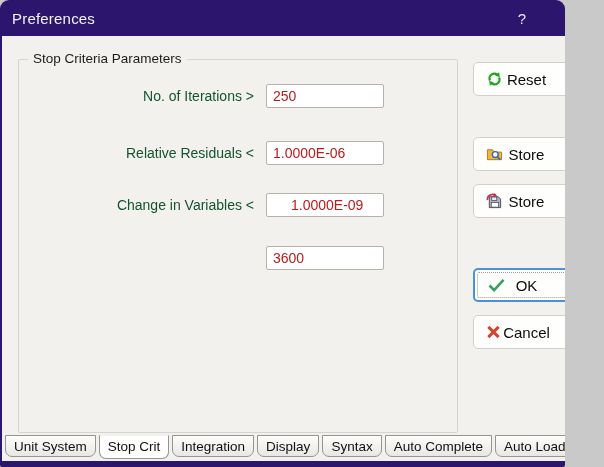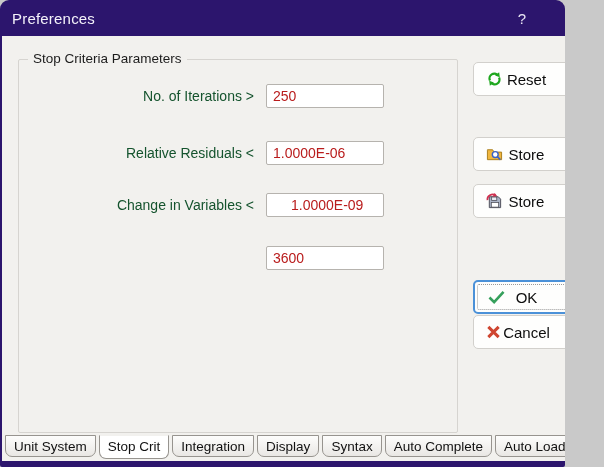--- a/index.html
+++ b/index.html
@@ -127,21 +127,21 @@
           <path d="M3.5 4.5 H13 L15.5 7 V16 H3.5 Z" fill="#aab3c6" stroke="#4a4a55" stroke-width="1"></path>
           <rect x="6" y="4.8" width="5.4" height="3.6" fill="#e9ebf1" stroke="#4a4a55" stroke-width="0.8"></rect>
           <rect x="5.6" y="10.5" width="7.8" height="5" fill="#ffffff" stroke="#4a4a55" stroke-width="0.8"></rect>
           <path d="M1.5 8 C1 3.5 6 1 10 2.6" fill="none" stroke="#d03050" stroke-width="1.8"></path>
           <polygon points="11.8,3.6 6.8,4.4 9.2,0.4" fill="#d03050"></polygon>
         </svg>
       </span>
       <span>Store</span>
     </div>
 
-    <div class="btn btn-ok" style="top:244px">
+    <div class="btn btn-ok" style="top:232px">
       <span class="bicon">
         <svg width="19" height="15" viewBox="0 0 20 16">
           <path d="M2.5 8.5 L7.5 13.5 L17.5 2.5" fill="none" stroke="#36a05c" stroke-width="2.8"></path>
         </svg>
       </span>
       <span>OK</span>
     </div>
 
     <div class="btn" style="top:279px">
       <span class="bicon">

